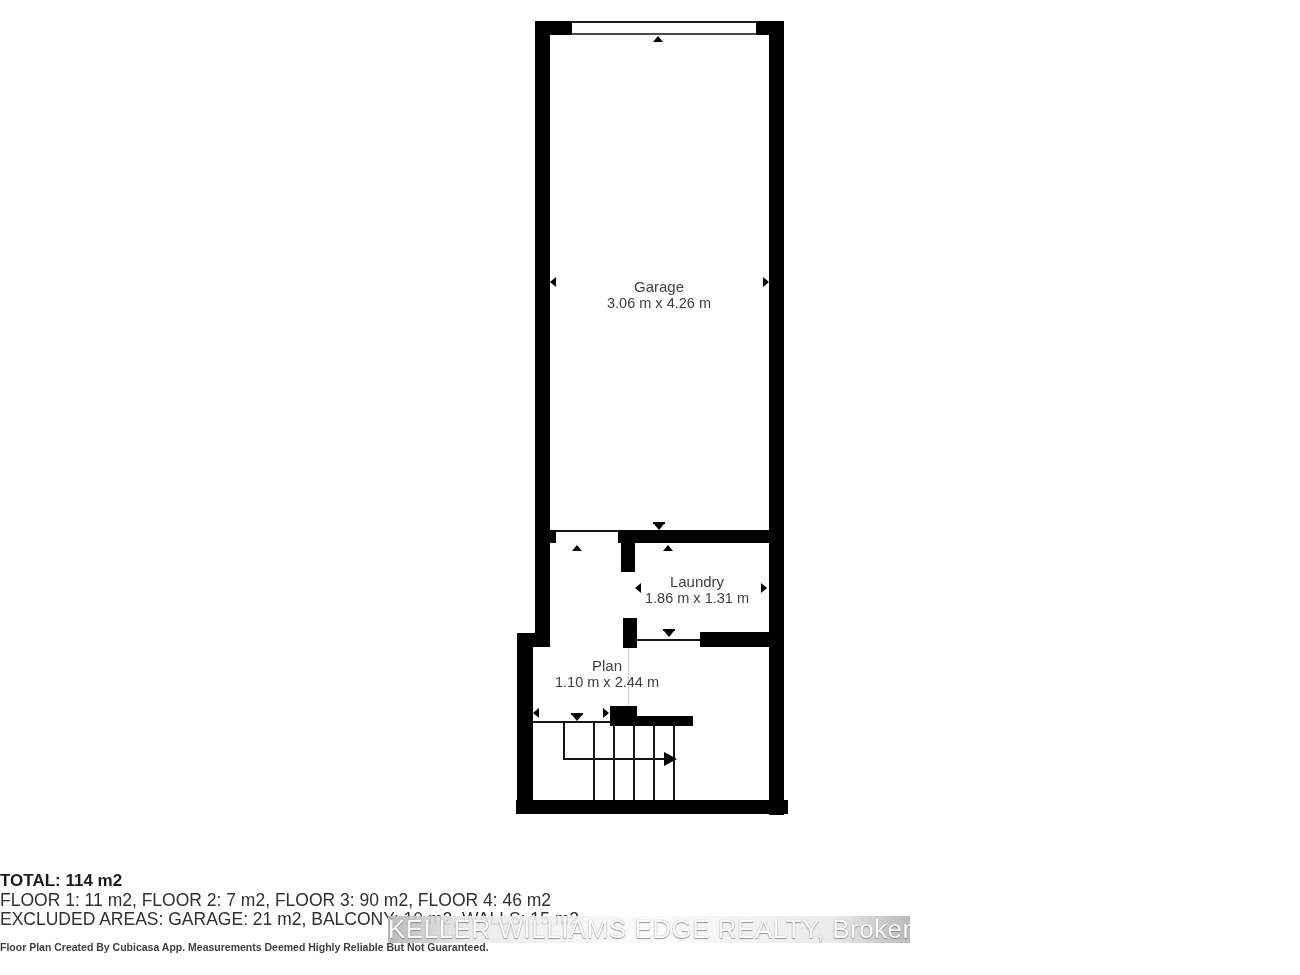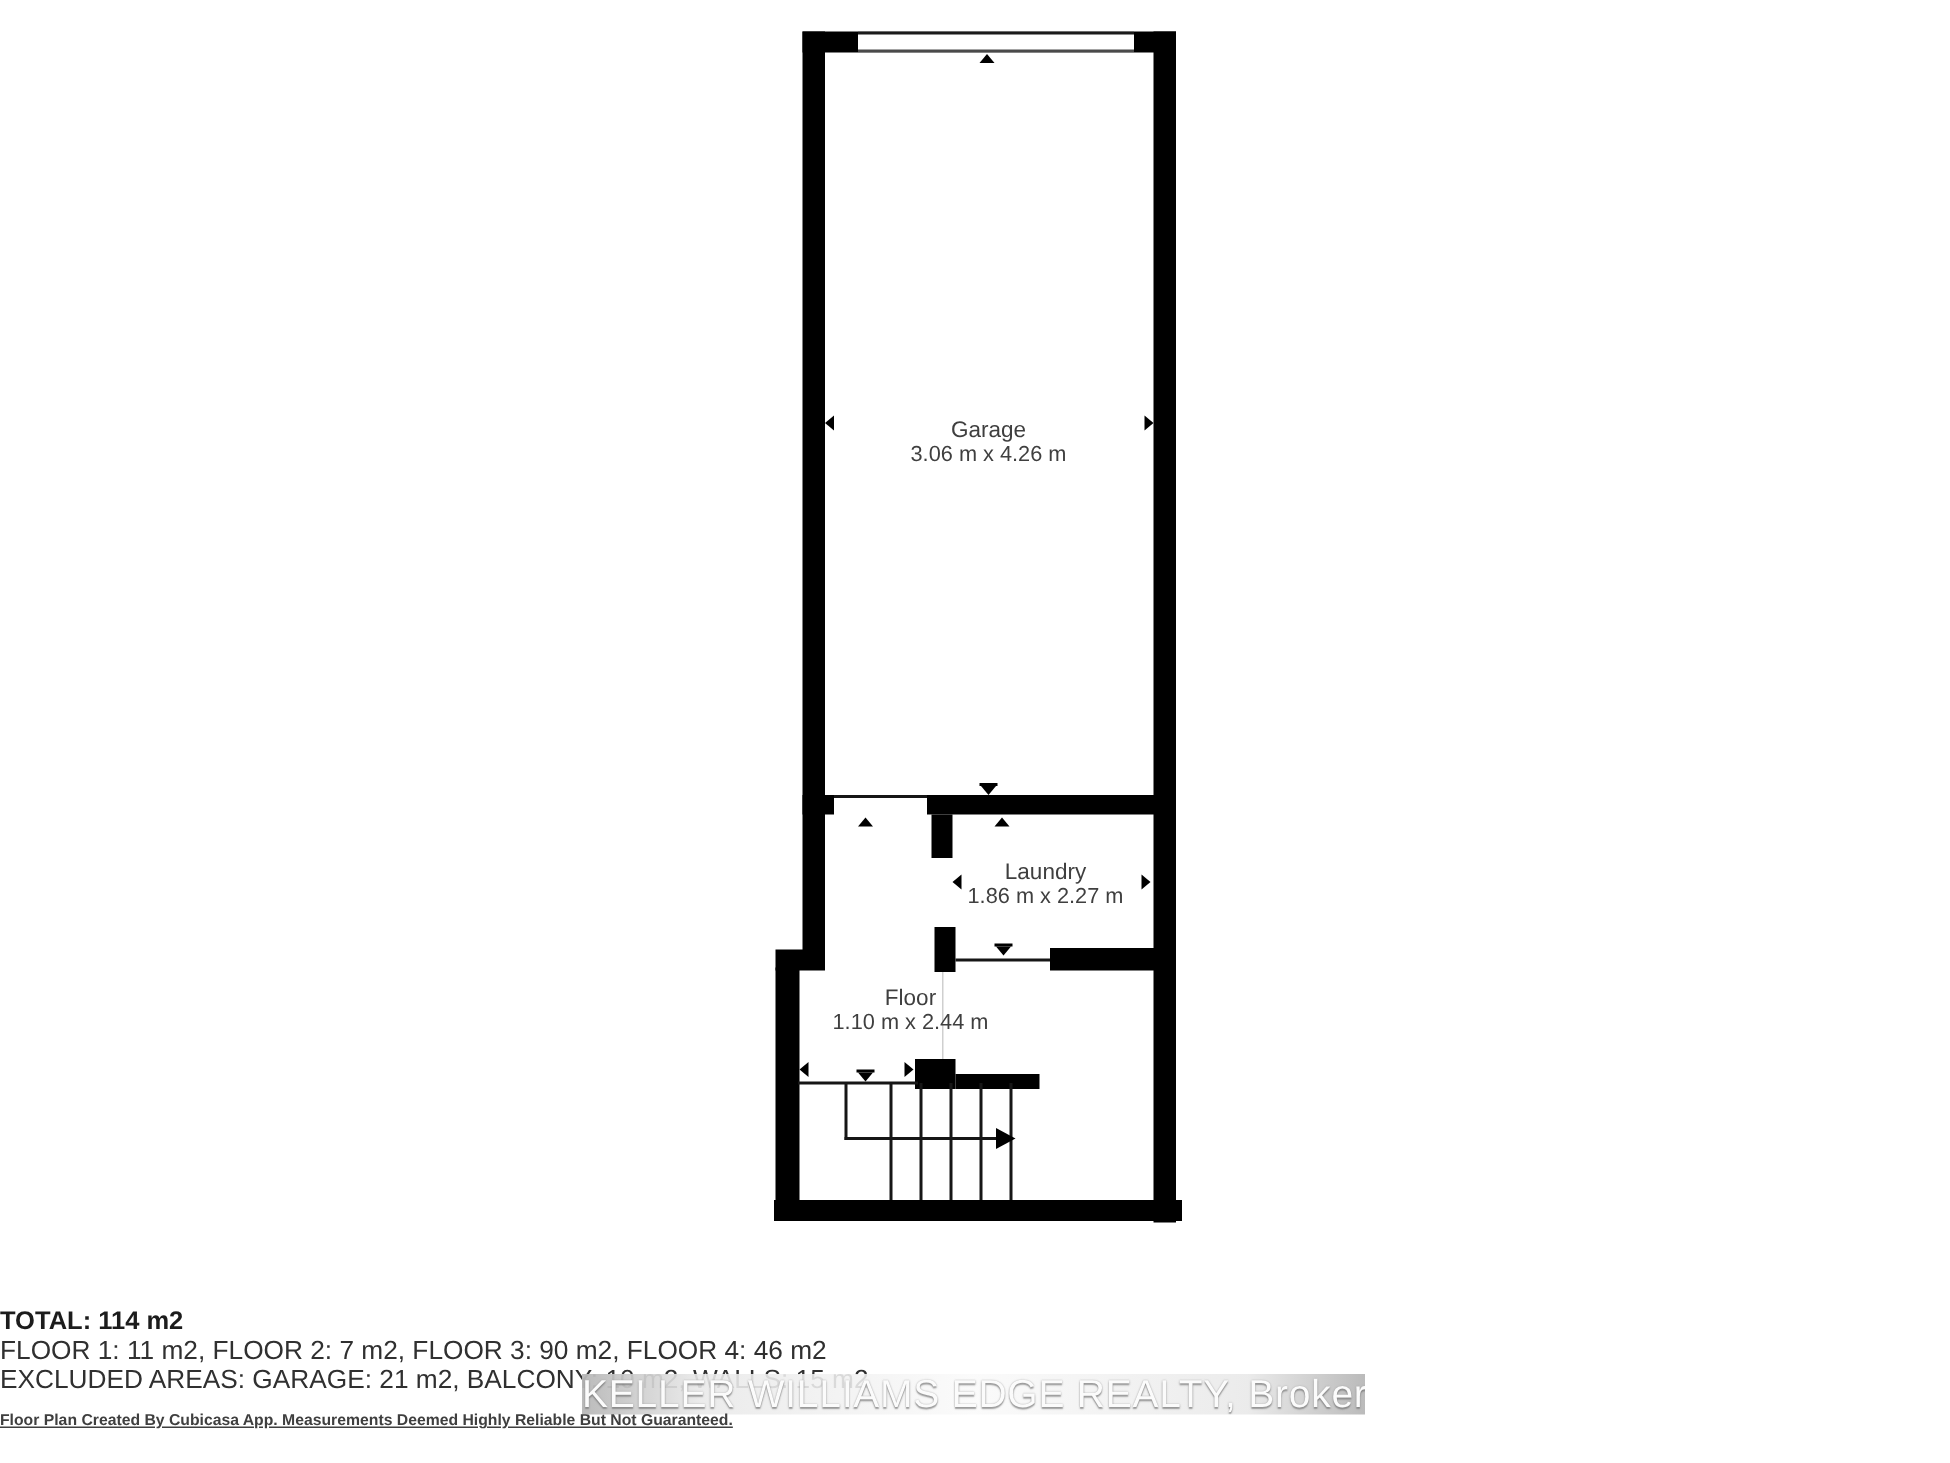--- a/index.html
+++ b/index.html
@@ -33,21 +33,21 @@
   .floors-line{top:890px;font-size:17.5px;}
   .excluded-line{top:909px;font-size:17.5px;}
   .watermark-band{
     position:absolute;left:388px;top:916px;width:522px;height:27px;line-height:27px;
     text-align:center;white-space:nowrap;overflow:hidden;
     background:linear-gradient(90deg, rgba(183,183,183,0.95) 0%, rgba(233,233,233,0.9) 15%,
       rgba(250,250,250,0.85) 50%, rgba(233,233,233,0.9) 85%, rgba(183,183,183,0.95) 100%);
     color:#fbfbfb;font-size:26px;letter-spacing:0.5px;
     text-shadow:0 1px 1px rgba(110,110,110,0.65), 0 0 1px rgba(140,140,140,0.8);
   }
-  .disclaimer-line{top:941px;font-size:10.5px;font-weight:600;color:#3f3f3f;text-decoration:underline;}
+  .disclaimer-line{top:941px;font-size:10.5px;font-weight:600;color:#3f3f3f;}
 </style>
 </head>
 <body>
 
 <div id="screen">
 
   <div class="wall" style="left:535px;top:21px;width:249px;height:14px;"></div>
   <div class="garage-door"></div>
   <div class="tri tri-up" style="left:653px;top:36px;"></div>
 
@@ -101,24 +101,24 @@
   <div class="tri tri-right" style="left:603px;top:708px;"></div>
   <div class="marker-bar" style="left:571px;top:713px;"></div>
   <div class="tri tri-down" style="left:572px;top:715px;"></div>
 
   <div class="room-label" style="left:559px;top:279px;">
     <div class="room-name">Garage</div>
     <div class="room-dims">3.06 m x 4.26 m</div>
   </div>
   <div class="room-label" style="left:597px;top:574px;">
     <div class="room-name">Laundry</div>
-    <div class="room-dims">1.86 m x 2.27 m</div>
+    <div class="room-dims">1.86 m x 1.31 m</div>
   </div>
   <div class="room-label" style="left:507px;top:658px;">
-    <div class="room-name">Floor</div>
+    <div class="room-name">Plan</div>
     <div class="room-dims">1.10 m x 2.44 m</div>
   </div>
 
   <div class="summary-line total-line">TOTAL: 114 m2</div>
   <div class="summary-line floors-line">FLOOR 1: 11 m2, FLOOR 2: 7 m2, FLOOR 3: 90 m2, FLOOR 4: 46 m2</div>
   <div class="summary-line excluded-line">EXCLUDED AREAS: GARAGE: 21 m2, BALCONY: 10 m2, WALLS: 15 m2</div>
 
   <div class="watermark-band">KELLER WILLIAMS EDGE REALTY, Brokerage</div>
 
   <div class="summary-line disclaimer-line">Floor Plan Created By Cubicasa App. Measurements Deemed Highly Reliable But Not Guaranteed.</div>

